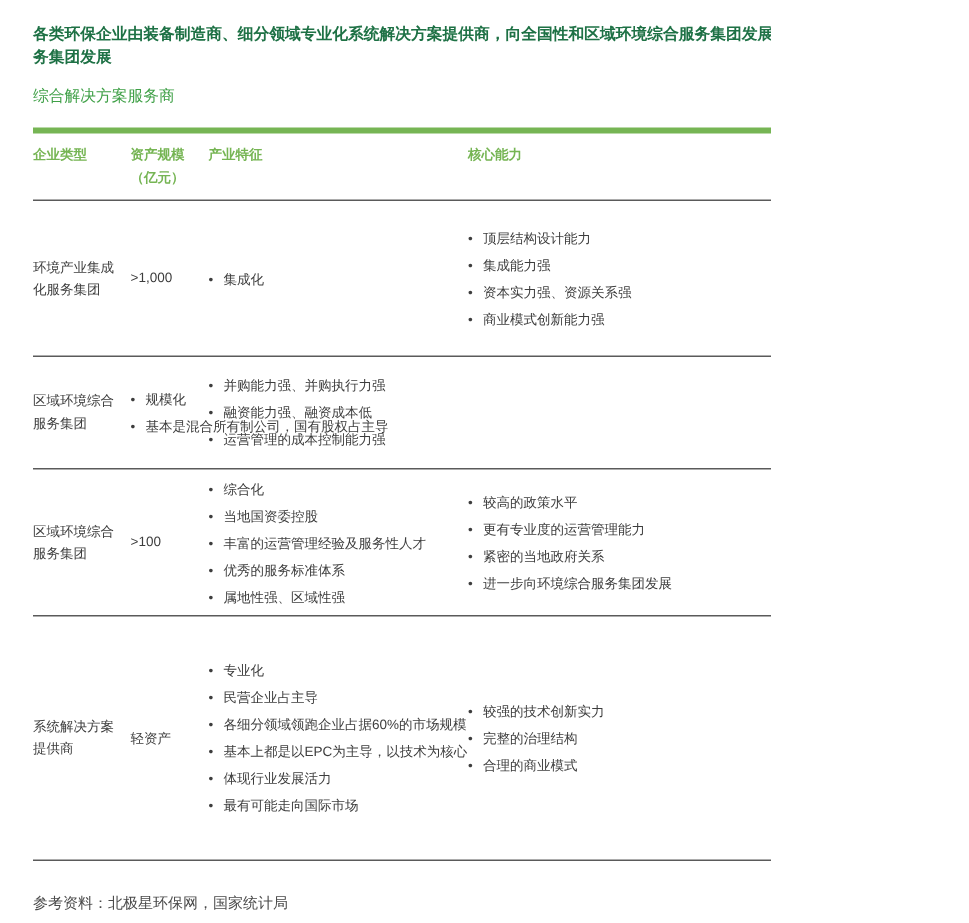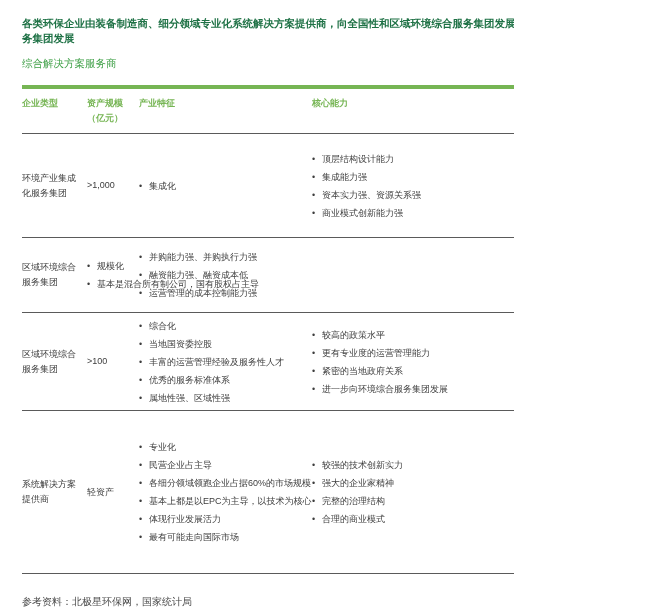--- a/index.html
+++ b/index.html
@@ -160,21 +160,20 @@
           <li>民营企业占主导</li>
           <li>各细分领域领跑企业占据60%的市场规模</li>
           <li>基本上都是以EPC为主导，以技术为核心</li>
           <li>体现行业发展活力</li>
           <li>最有可能走向国际市场</li>
         </ul>
       </div>
       <div class="cell">
         <ul class="bullets">
           <li>较强的技术创新实力</li>
-          <li>强大的企业家精神</li>
           <li>完整的治理结构</li>
           <li>合理的商业模式</li>
         </ul>
       </div>
     </div>
 
   </div>
 
   <div class="footer">参考资料：北极星环保网，国家统计局</div>
 

